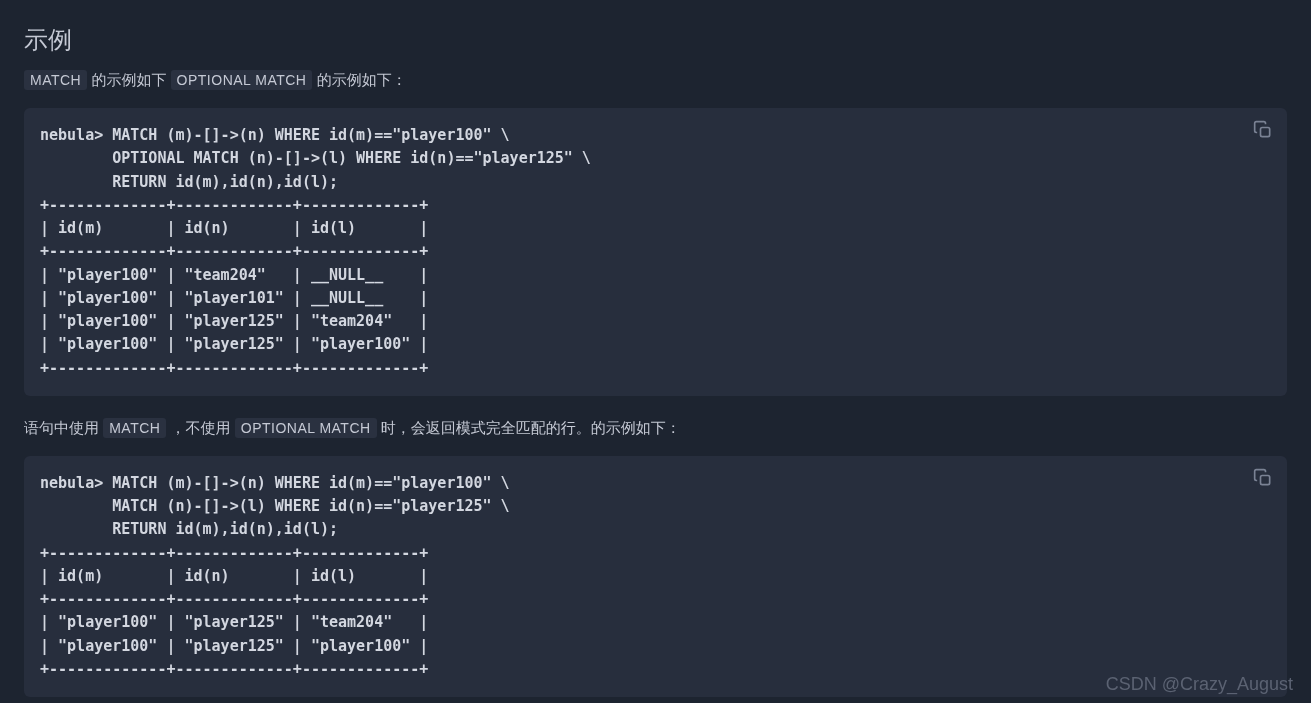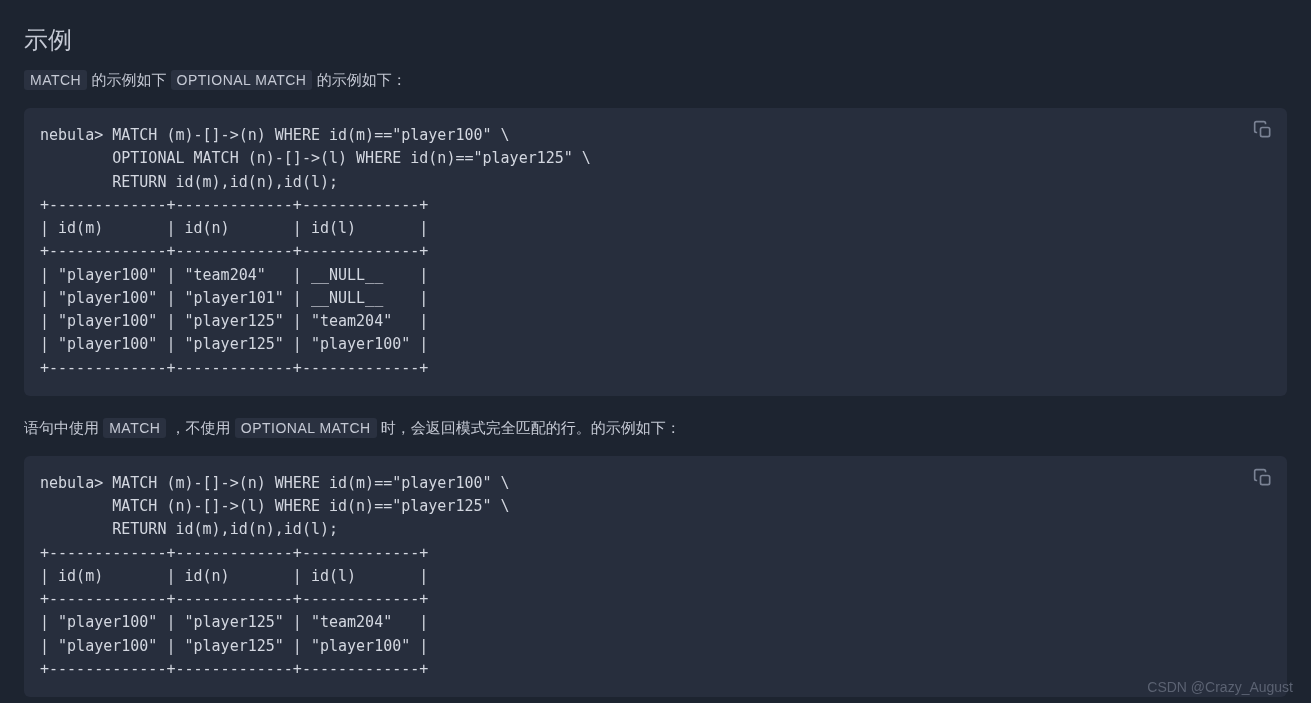--- a/index.html
+++ b/index.html
@@ -37,20 +37,21 @@
       font-family: Liberation Sans, sans-serif;
       font-size: 14px;
       letter-spacing: 0.5px;
     }
     .code-block {
       background-color: #272e3d;
       border-radius: 6px;
       padding: 16px;
       margin-bottom: 20px;
       position: relative;
+      font-weight: bold;
     }
     .code-block pre {
       font-family: "SF Mono", Monaco, Consolas, monospace;
       font-size: 15px;
       line-height: 1.55;
       color: #d3d7e0;
       white-space: pre;
       overflow-x: auto;
     }
     .copy-btn {
@@ -64,21 +65,21 @@
     }
     .copy-btn svg {
       width: 100%;
       height: 100%;
     }
     .watermark {
       position: absolute;
       bottom: 8px;
       right: 18px;
       color: #5b6272;
-      font-size: 14px;
+      font-size: 18px;
     }
   </style>
 </head>
 <body>
 
 <h2>示例</h2>
 
 <p class="description">
   <span class="inline-code">MATCH</span><span> 的示例如下 </span><span class="inline-code">OPTIONAL MATCH</span><span> 的示例如下：</span>
 </p>

